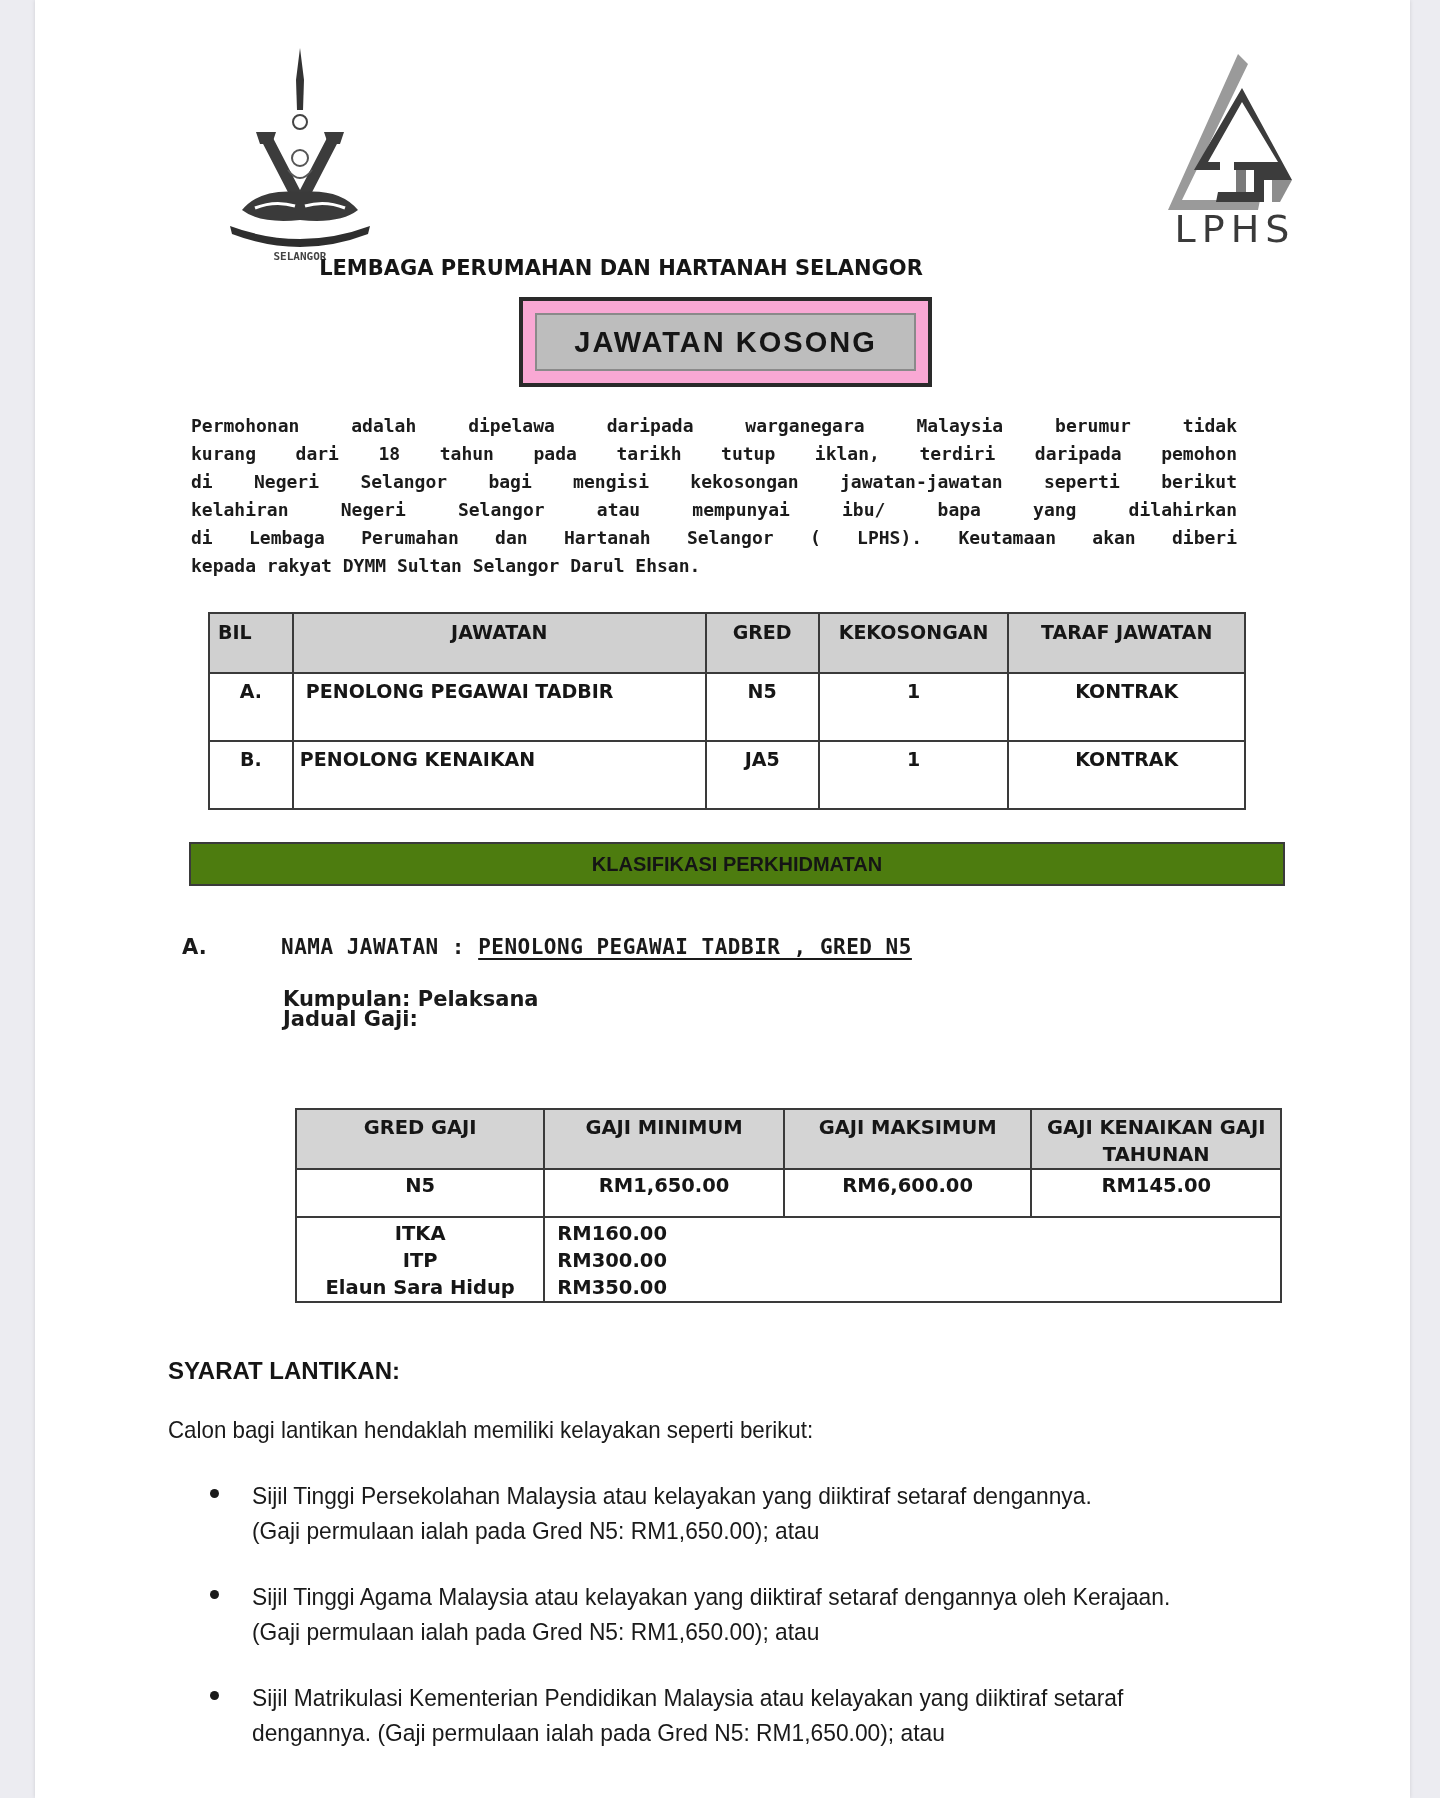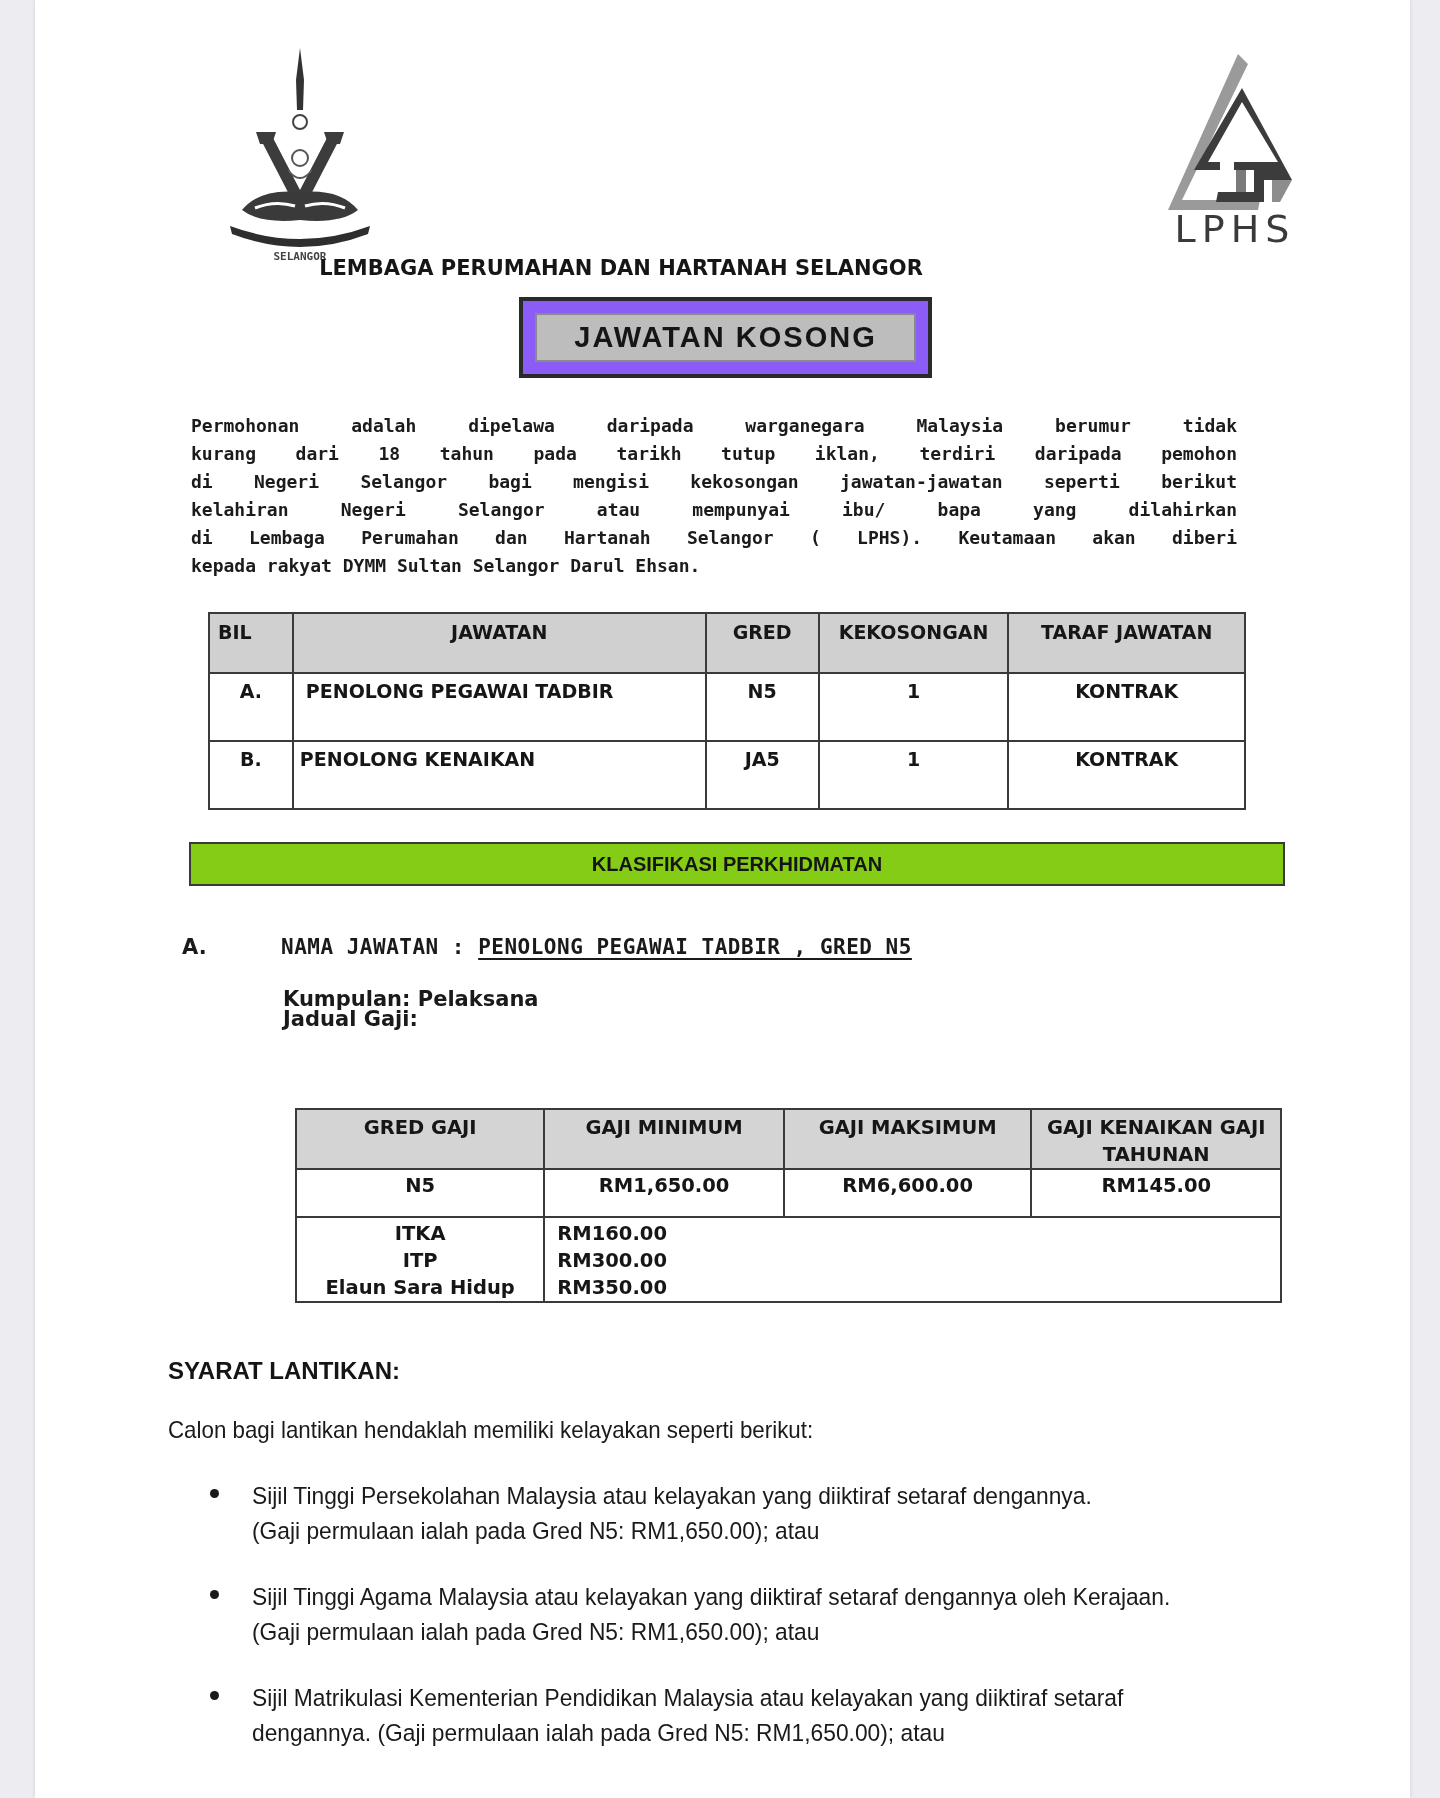--- a/index.html
+++ b/index.html
@@ -20,23 +20,23 @@
   
   .crest { left: 200px; top: 40px; width: 200px; height: 225px; }
   .lphs { left: 1160px; top: 52px; width: 150px; height: 200px; }
 
   .org-title {
     left: 0; width: 1208px; top: 256px; text-align: center;
     font-family: "DejaVu Sans", sans-serif; font-weight: bold;
     font-size: 21px; letter-spacing: 0; color: #161616; padding-left: 17px;
   }
   .vacancy-box {
-    left: 519px; top: 297px; width: 413px; height: 81px;
+    left: 519px; top: 297px; width: 413px; height: 90px;
     box-sizing: border-box;
-    border: 4px solid #2a2a2a; background: #8b5cf6; padding: 12px;
+    border: 4px solid #2a2a2a; background: #f9a8d4; padding: 12px;
   }
   .vacancy-box .inner {
     width: 100%; height: 100%; box-sizing: border-box;
     background: #bdbdbd; border: 2px solid #8a8a8a;
     display: flex; align-items: center; justify-content: center;
     font-family: "Liberation Sans", sans-serif; font-weight: bold;
     font-size: 29px; letter-spacing: 2px; color: #151515;
   }
 
   .intro {
@@ -57,21 +57,21 @@
   .vac-table td, .vac-table th {
     border: 2px solid #3a3a3a; vertical-align: top; padding: 6px 8px 0 8px;
   }
   .vac-table th { background: #d0d0d0; height: 52px; font-weight: bold; line-height: 24px; }
   .vac-table td { height: 60px; }
   .c-center { text-align: center; }
   .c-left { text-align: left; }
 
   .klas-bar {
     left: 189px; top: 842px; width: 1096px; height: 44px; box-sizing: border-box;
-    border: 2px solid #3a3a3a; background: #84cc16;
+    border: 2px solid #3a3a3a; background: #4d7c0f;
     display: flex; align-items: center; justify-content: center;
     font-family: "Liberation Sans", sans-serif; font-weight: bold; font-size: 20px; color: #151515;
   }
 
   .sec-letter { left: 182px; top: 935px; font-weight: bold; font-size: 21px; font-family: "DejaVu Sans", sans-serif; }
   .sec-line {
     left: 281px; top: 935px; font-weight: bold; font-size: 21px;
     font-family: "DejaVu Sans Mono", monospace; letter-spacing: 0.5px; white-space: nowrap;
   }
   .sec-line .u { text-decoration: underline; text-underline-offset: 4px; text-decoration-thickness: 2px; }

